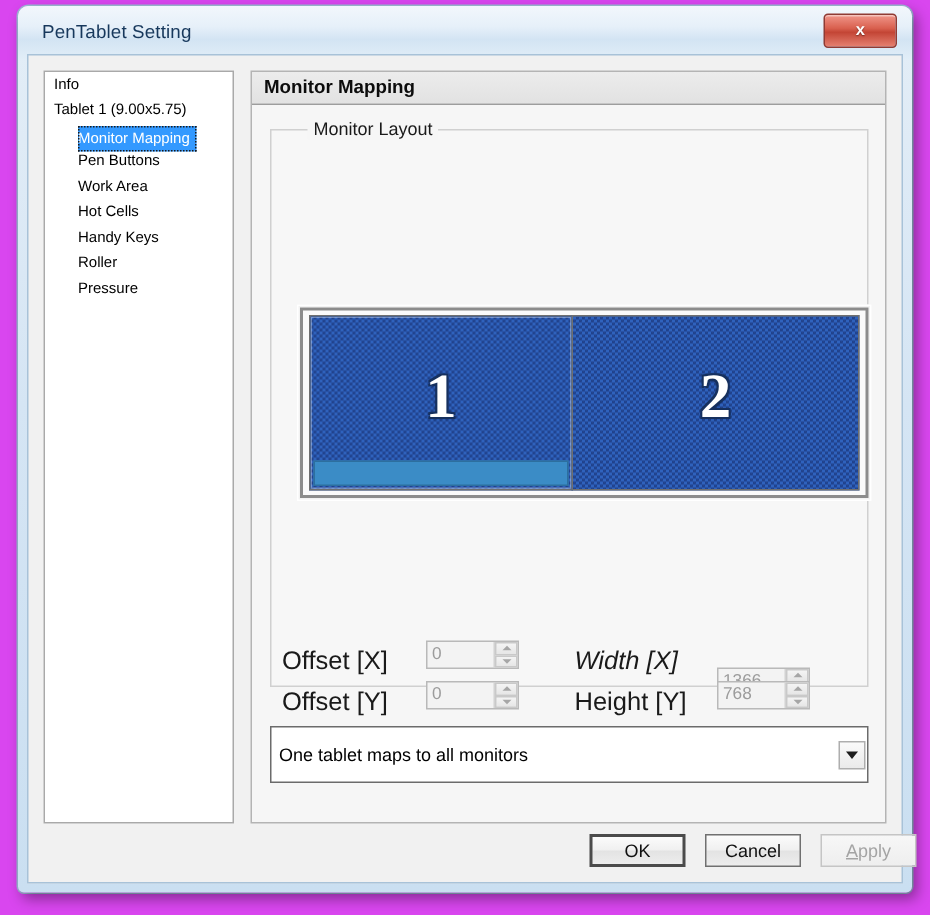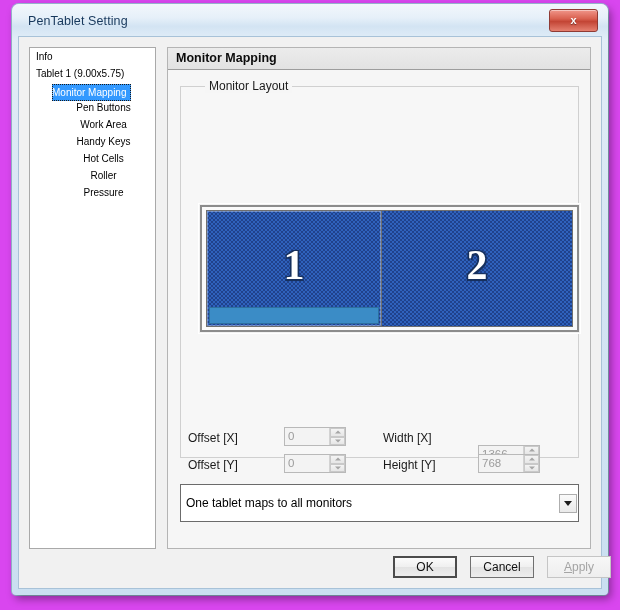--- a/index.html
+++ b/index.html
@@ -81,21 +81,21 @@
   }
   .tree-row {
     font-size: 10px;
     color: #000000;
     height: 17px;
     line-height: 17px;
     white-space: nowrap;
     padding-left: 6px;
     cursor: default;
   }
-  .tree-row.lvl2 { padding-left: 22px; text-align: center; }
+  .tree-row.lvl2 { padding-left: 22px; }
   .tree-row.selected {
     background: #3399ff;
     color: #ffffff;
     outline: 1px dotted #1a1a1a;
     outline-offset: -1px;
     display: inline-block;
     padding-right: 5px;
     margin-left: 22px;
     padding-left: 0;
   }
@@ -210,21 +210,21 @@
     left: 2px; right: 2px; bottom: 2px;
     height: 17px;
     background: #3b8cc6;
     border: 1px solid #2d6f9f;
     box-sizing: border-box;
   }
 
   
   .fld-label {
     position: absolute;
-    font-size: 12px;
+    font-size: 17px;
     color: #1a1a1a;
     white-space: nowrap;
   }
   .spinbox {
     position: absolute;
     width: 62px; height: 19px;
     box-sizing: border-box;
     border: 1px solid #b9b9b9;
     background: #f3f3f3;
     display: flex;
@@ -343,22 +343,22 @@
     <div id="client">
 
       <div id="sidebar">
         <div class="tree-row lvl1">Info</div>
         <div class="tree-row lvl1">Tablet  1 (9.00x5.75)</div>
         <div style="height:17px;line-height:17px;">
           <span class="tree-row selected">Monitor Mapping</span>
         </div>
         <div class="tree-row lvl2">Pen Buttons</div>
         <div class="tree-row lvl2">Work Area</div>
+        <div class="tree-row lvl2">Hot Cells</div>
         <div class="tree-row lvl2">Handy Keys</div>
-        <div class="tree-row lvl2">Hot Cells</div>
         <div class="tree-row lvl2">Roller</div>
         <div class="tree-row lvl2">Pressure</div>
       </div>
 
       <div id="main-panel">
 
         <div id="panel-title-bar">
           <div id="panel-title">Monitor Mapping</div>
         </div>
 
@@ -391,21 +391,21 @@
 
         <div class="fld-label" style="left:20px; top:410px;">Offset [Y]</div>
         <div class="spinbox" style="left:116px; top:406px;">
           <div class="spin-value">0</div>
           <div class="spin-btns">
             <div class="spin-btn spin-up"></div>
             <div class="spin-btn spin-down"></div>
           </div>
         </div>
 
-        <div class="fld-label" style="left:215px; top:383px;">Width [X]</div>
+        <div class="fld-label" style="left:215px; top:383px;font-style:italic;">Width [X]</div>
         <div class="spinbox" style="left:310px; top:397px;">
           <div class="spin-value">1366</div>
           <div class="spin-btns">
             <div class="spin-btn spin-up"></div>
             <div class="spin-btn spin-down"></div>
           </div>
         </div>
 
         <div class="fld-label" style="left:215px; top:410px;">Height [Y]</div>
         <div class="spinbox" style="left:310px; top:406px;">

